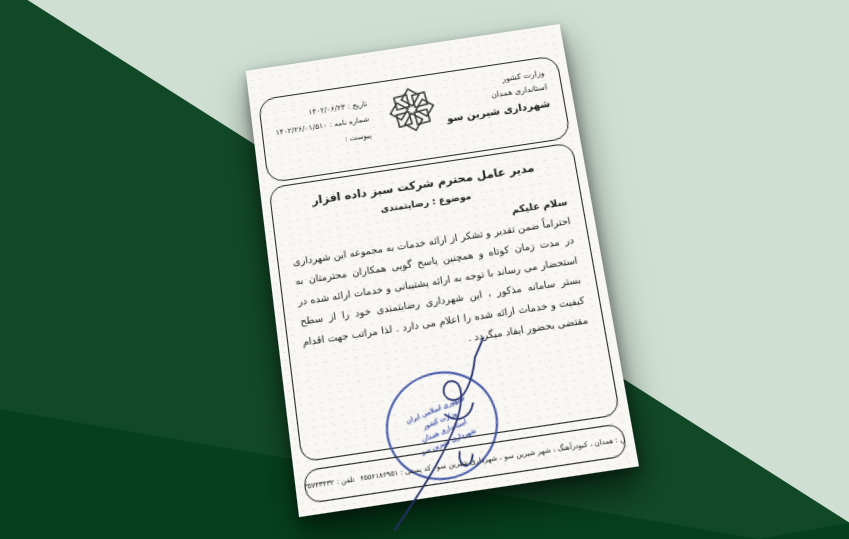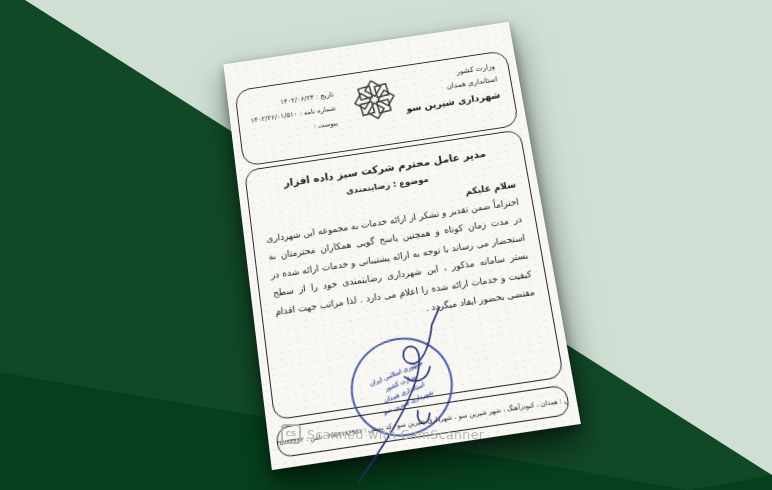--- a/index.html
+++ b/index.html
@@ -139,17 +139,13 @@
       </div>
     </div>
 
     <div class="footer-bar">
       <span>آدرس : همدان ، کبودرآهنگ ، شهر شیرین سو ، شهرداری شیرین سو</span>
       <span>کد پستی : ۶۵۵۶۱۸۶۹۵۱</span>
       <span>تلفن : ۰۸۱۳۵۷۳۳۳۳۲</span>
     </div>
   </div>
 
-  <div class="watermark">
-    <div class="wm-icon">CS</div>
-    <div class="wm-text">Scanned with CamScanner</div>
-  </div>
 </div>
 
 </body></html>

